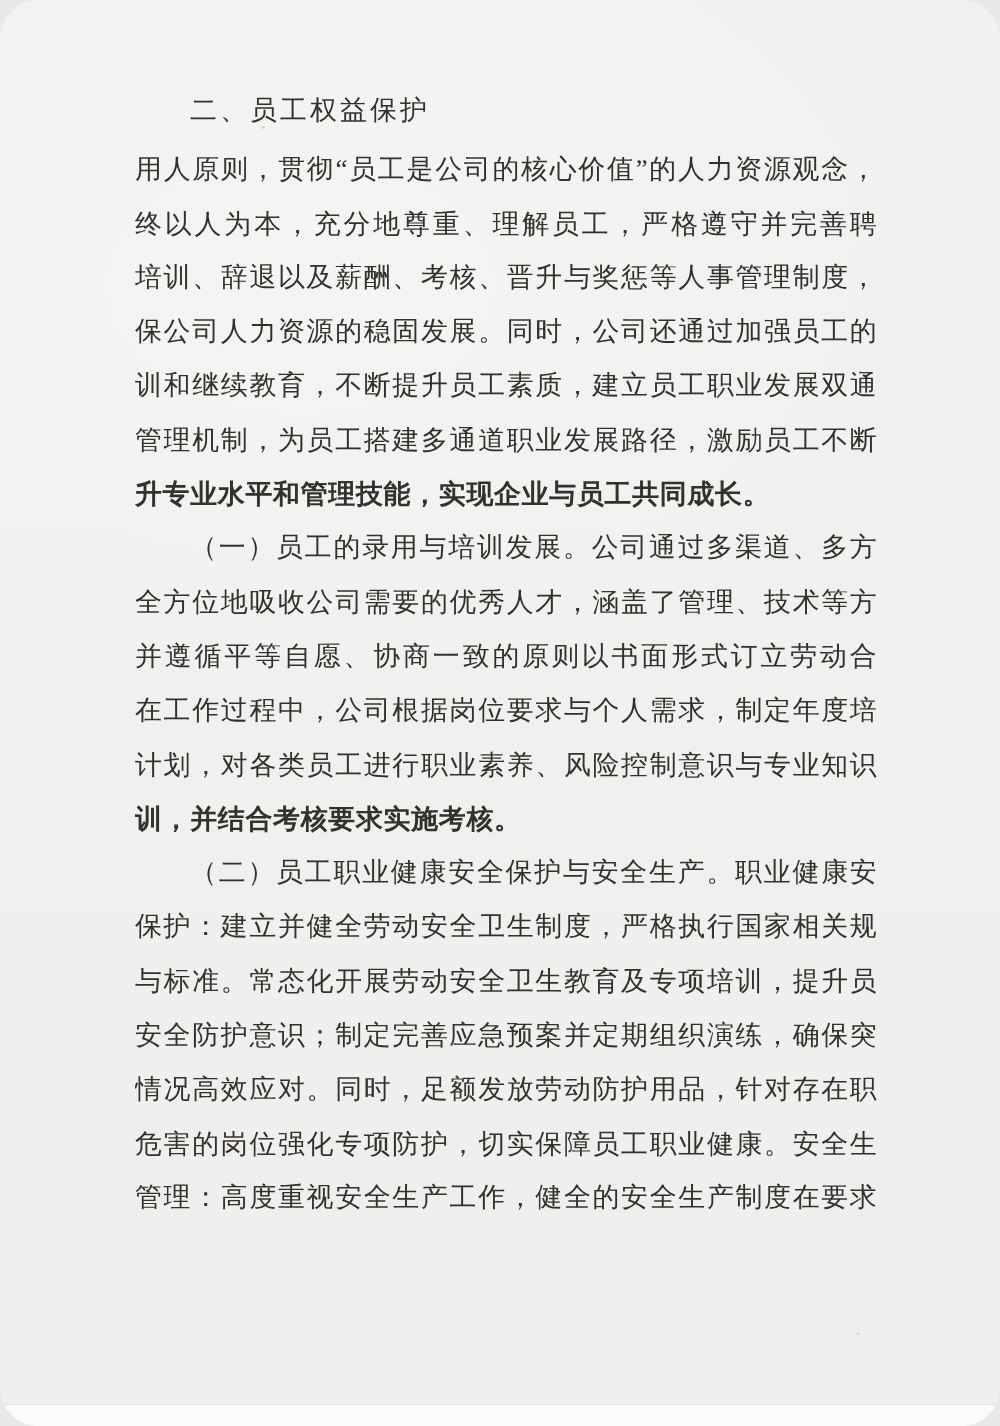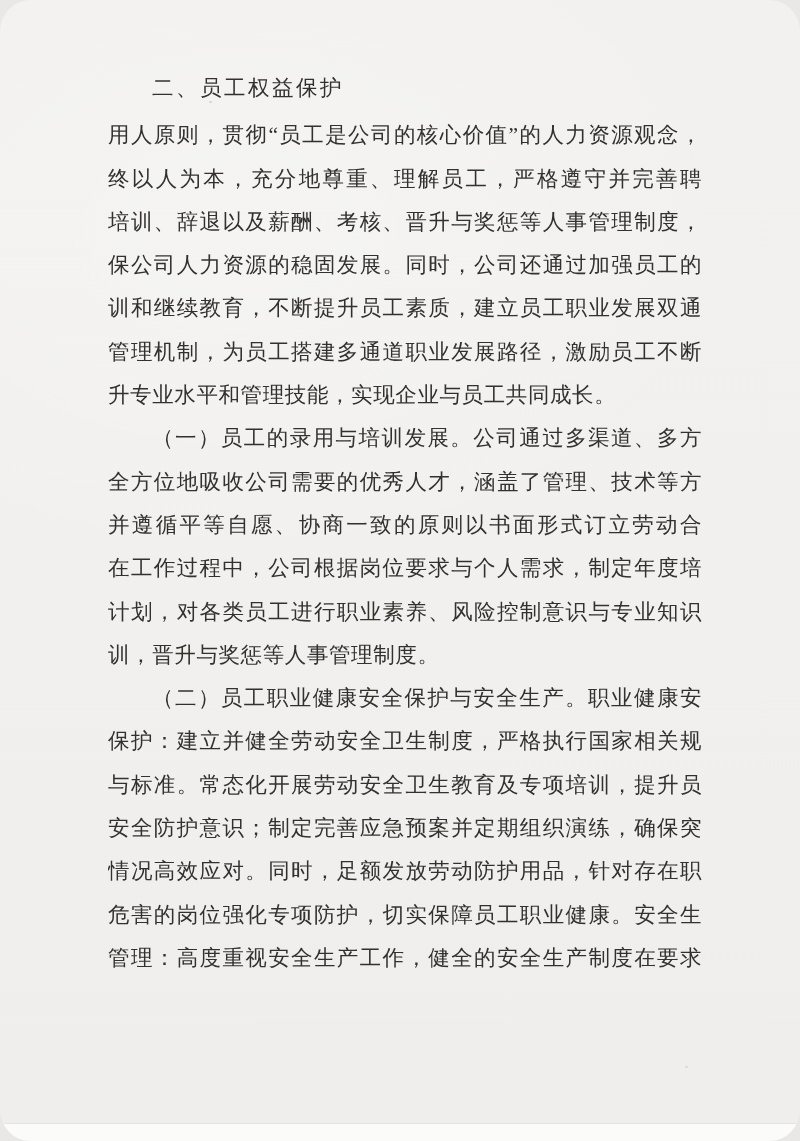--- a/index.html
+++ b/index.html
@@ -32,21 +32,21 @@
   }
   .line {
     white-space: nowrap;
     text-align: justify;
     text-align-last: justify;
     white-space: normal;
     height: 43.3px;
     overflow: hidden;
   }
   .line.indent { text-indent: 44px; }
-  .line.endline { text-align-last: left; }
+  .line.endline { text-align-last: left; font-weight: bold; }
   .line.title {
     text-align-last: left;
     letter-spacing: 2.5px;
     margin-bottom: 4px;
   }
   
   .speck {
     position: absolute;
     border-radius: 50%;
     background: #b9b6b1;
@@ -76,21 +76,21 @@
     <div class="line">培训、辞退以及薪酬、考核、晋升与奖惩等人事管理制度，确</div>
     <div class="line">保公司人力资源的稳固发展。同时，公司还通过加强员工的培</div>
     <div class="line">训和继续教育，不断提升员工素质，建立员工职业发展双通道</div>
     <div class="line">管理机制，为员工搭建多通道职业发展路径，激励员工不断提</div>
     <div class="line endline">升专业水平和管理技能，实现企业与员工共同成长。</div>
     <div class="line indent">（一）员工的录用与培训发展。公司通过多渠道、多方式、</div>
     <div class="line">全方位地吸收公司需要的优秀人才，涵盖了管理、技术等方面，</div>
     <div class="line">并遵循平等自愿、协商一致的原则以书面形式订立劳动合同。</div>
     <div class="line">在工作过程中，公司根据岗位要求与个人需求，制定年度培训</div>
     <div class="line">计划，对各类员工进行职业素养、风险控制意识与专业知识培</div>
-    <div class="line endline">训，晋升与奖惩等人事管理制度。</div>
+    <div class="line endline">训，并结合考核要求实施考核。</div>
     <div class="line indent">（二）员工职业健康安全保护与安全生产。职业健康安全</div>
     <div class="line">保护：建立并健全劳动安全卫生制度，严格执行国家相关规程</div>
     <div class="line">与标准。常态化开展劳动安全卫生教育及专项培训，提升员工</div>
     <div class="line">安全防护意识；制定完善应急预案并定期组织演练，确保突发</div>
     <div class="line">情况高效应对。同时，足额发放劳动防护用品，针对存在职业</div>
     <div class="line">危害的岗位强化专项防护，切实保障员工职业健康。安全生产</div>
     <div class="line">管理：高度重视安全生产工作，健全的安全生产制度在要求上</div>
   </div>
 
   <div class="speck s1"></div>

